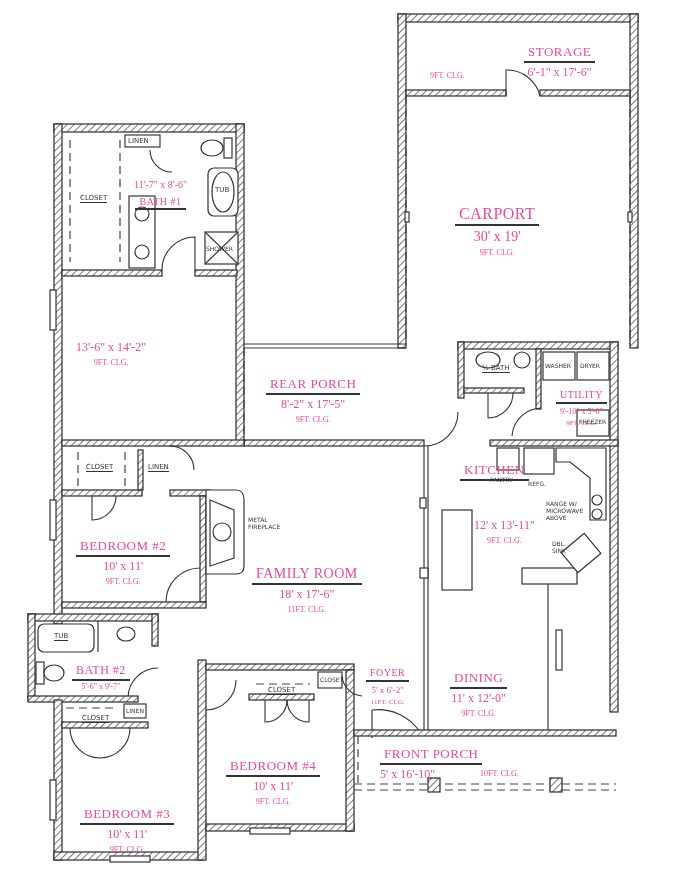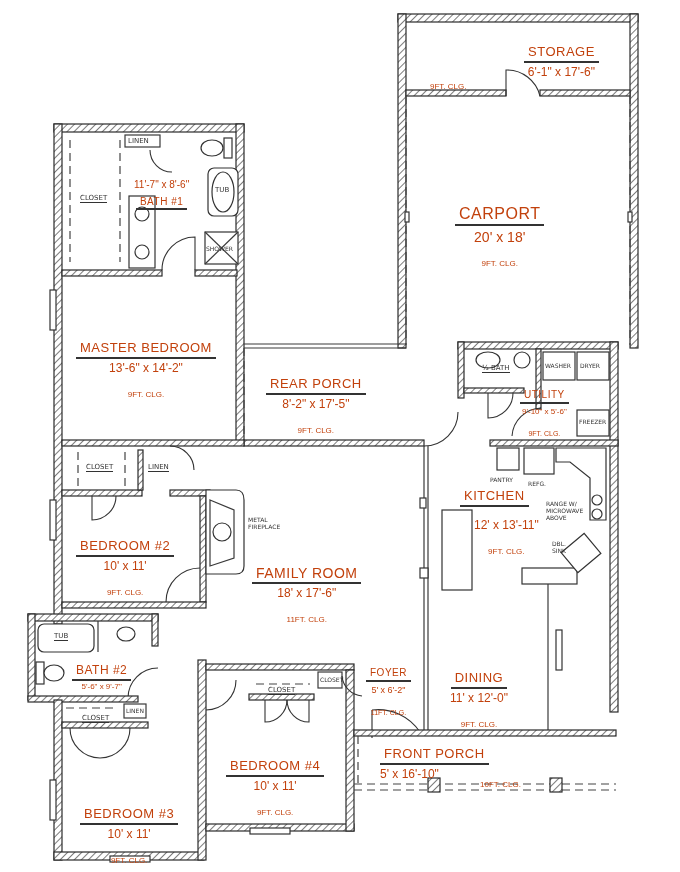--- a/index.html
+++ b/index.html
@@ -5,25 +5,25 @@
   html, body { margin:0; padding:0; background:#ffffff; }
   body { width:680px; height:872px; position:relative; overflow:hidden;
          font-family: "DejaVu Sans", sans-serif; color:#2a2a2a; }
   #plan { position:absolute; left:0; top:0; width:680px; height:872px; }
   .wallhatch { fill:url(#hatch); stroke:#2a2a2a; stroke-width:1.2; }
   .thin { fill:none; stroke:#3a3a3a; stroke-width:1.2; }
   .dash { fill:none; stroke:#444; stroke-width:1.2; stroke-dasharray:8 5; }
   .door { fill:none; stroke:#333; stroke-width:1.1; }
   .fix { fill:#fff; stroke:#333; stroke-width:1.2; }
   .lbl { position:absolute; text-align:center; white-space:nowrap;
-         font-family:Liberation Sans, sans-serif; color:#c2410c; line-height:1.15; }
+         font-family:Liberation Serif, serif; color:#ec4899; line-height:1.15; }
   .lbl .name { display:inline-block; border-bottom:2px solid #333; padding:0 4px 1px;
                text-transform:uppercase; letter-spacing:0.5px; font-size:13px; }
   .lbl .dim { display:block; font-size:12px; margin-top:3px; }
-  .lbl .clg { display:block; font-size:8px; margin-top:14px; }
+  .lbl .clg { display:block; font-size:8px; margin-top:3px; }
   .small { position:absolute; font-size:7px; text-transform:uppercase; color:#333; white-space:nowrap; }
   .small.u { border-bottom:1px solid #333; }
 </style>
 </head>
 <body>
 
 <svg id="plan" viewBox="0 0 680 872" xmlns="http://www.w3.org/2000/svg">
   <defs>
     <pattern id="hatch" width="5" height="5" patternUnits="userSpaceOnUse" patternTransform="rotate(45)">
       <rect width="5" height="5" fill="#ffffff"></rect>
@@ -188,48 +188,47 @@
 <div class="lbl" style="left:524px; top:42px;">
   <span class="name">Storage</span>
   <span class="dim">6'-1" x 17'-6"</span>
 </div>
 <div class="lbl" style="left:430px; top:68px;">
   <span class="clg">9FT. CLG.</span>
 </div>
 
 <div class="lbl" style="left:455px; top:205px;">
   <span class="name" style="font-size:16px">Carport</span>
-  <span class="dim" style="font-size:14px">20' x 18'</span>
+  <span class="dim" style="font-size:14px">30' x 19'</span>
   <span class="clg">9FT. CLG.</span>
 </div>
 
 <div class="lbl" style="left:134px; top:176px;">
   <span class="dim" style="font-size:10px">11'-7" x 8'-6"</span>
   <span class="name" style="font-size:10px">Bath #1</span>
 </div>
 
 <div class="lbl" style="left:76px; top:338px;">
-  <span class="name">Master Bedroom</span>
   <span class="dim">13'-6" x 14'-2"</span>
   <span class="clg">9FT. CLG.</span>
 </div>
 
 <div class="lbl" style="left:266px; top:374px;">
   <span class="name">Rear Porch</span>
   <span class="dim">8'-2" x 17'-5"</span>
   <span class="clg">9FT. CLG.</span>
 </div>
 
-<div class="lbl" style="left:520px; top:384px;">
+<div class="lbl" style="left:556px; top:384px;">
   <span class="name" style="font-size:10px">Utility</span>
   <span class="dim" style="font-size:8px">9'-10" x 5'-6"</span>
   <span class="clg" style="font-size:7px">9FT. CLG.</span>
 </div>
 
-<div class="lbl" style="left:460px; top:486px;">
+<div class="lbl" style="left:460px; top:460px;">
   <span class="name">Kitchen</span>
 </div>
 <div class="lbl" style="left:474px; top:516px;">
   <span class="dim">12' x 13'-11"</span>
   <span class="clg">9FT. CLG.</span>
 </div>
 
 <div class="lbl" style="left:76px; top:536px;">
   <span class="name">Bedroom #2</span>
   <span class="dim">10' x 11'</span>

